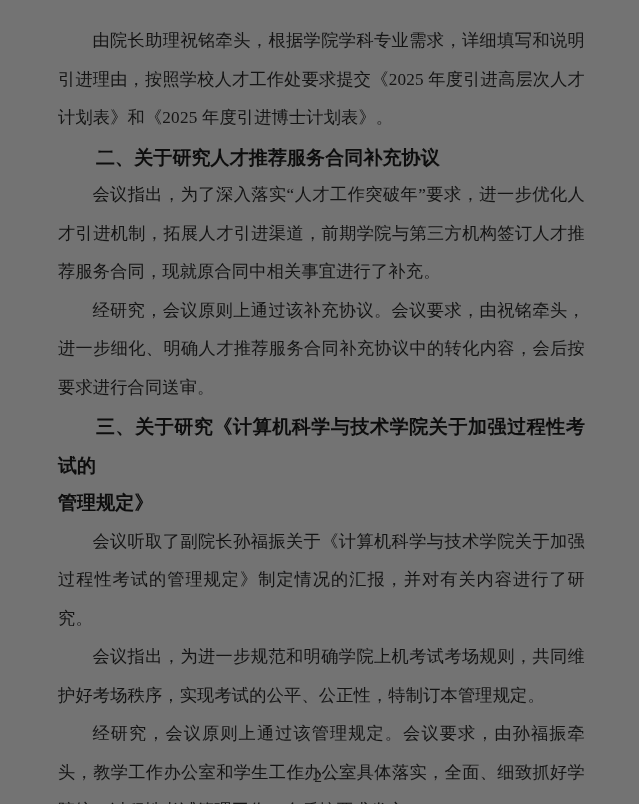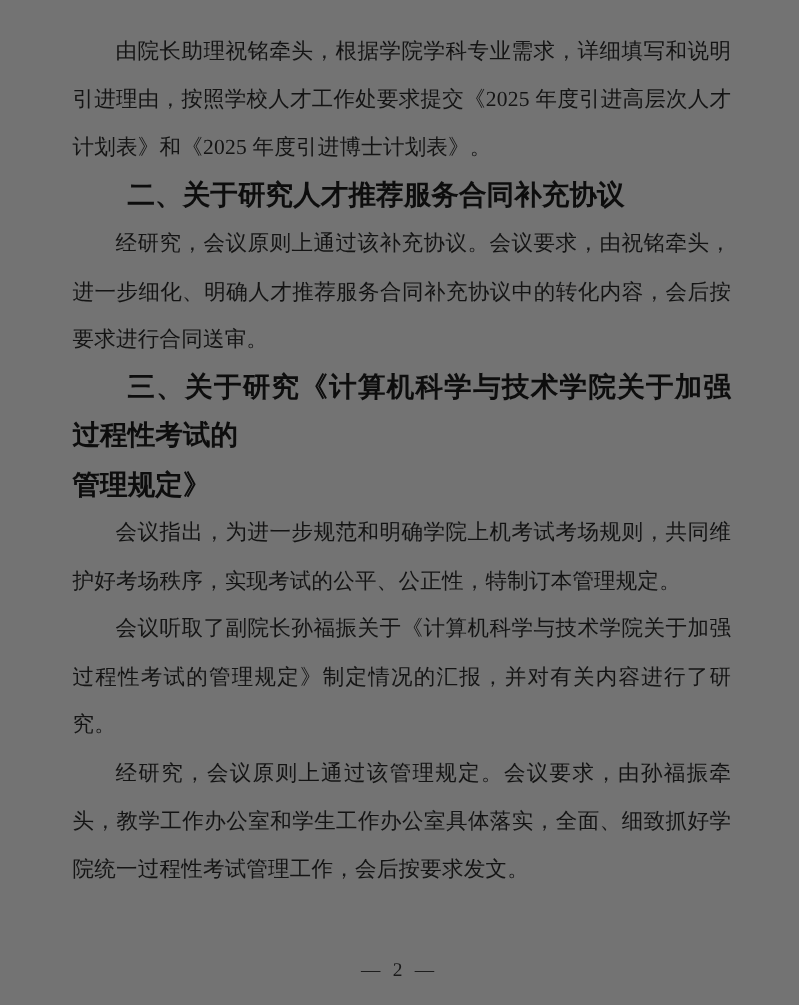--- a/index.html
+++ b/index.html
@@ -33,21 +33,21 @@
     margin: 0;
     text-indent: 2em;
     font-weight: 400;
     color: #141414;
   }
   .heading {
     margin: 0;
     text-indent: 2em;
     font-family: "DejaVu Sans", "Liberation Sans", sans-serif;
     font-weight: 700;
-    font-size: 22px;
+    font-size: 19px;
     letter-spacing: 0.1px;
     color: #0d0d0d;
   }
   .heading.cont {
     text-indent: 0;
     font-family: Liberation Serif, serif;
   }
   .footer {
     position: absolute;
     left: 0;
@@ -64,28 +64,29 @@
 <body>
 
 <div class="page">
   <div class="doc-body">
 
     <p class="para">由院长助理祝铭牵头，根据学院学科专业需求，详细填写和说明引进理由，按照学校人才工作处要求提交《2025 年度引进高层次人才计划表》和《2025 年度引进博士计划表》。</p>
 
     <p class="heading">二、关于研究人才推荐服务合同补充协议</p>
 
 
+    <p class="para">会议指出，为了深入落实“人才工作突破年”要求，进一步优化人才引进机制，拓展人才引进渠道，前期学院与第三方机构签订人才推荐服务合同，现就原合同中相关事宜进行了补充。</p>
 
     <p class="para">经研究，会议原则上通过该补充协议。会议要求，由祝铭牵头，进一步细化、明确人才推荐服务合同补充协议中的转化内容，会后按要求进行合同送审。</p>
 
     <p class="heading">三、关于研究《计算机科学与技术学院关于加强过程性考试的</p>
     <p class="heading cont">管理规定》</p>
 
+    <p class="para">会议听取了副院长孙福振关于《计算机科学与技术学院关于加强过程性考试的管理规定》制定情况的汇报，并对有关内容进行了研究。</p>
+
     <p class="para">会议指出，为进一步规范和明确学院上机考试考场规则，共同维护好考场秩序，实现考试的公平、公正性，特制订本管理规定。</p>
-
-    <p class="para">会议听取了副院长孙福振关于《计算机科学与技术学院关于加强过程性考试的管理规定》制定情况的汇报，并对有关内容进行了研究。</p>
 
     <p class="para">经研究，会议原则上通过该管理规定。会议要求，由孙福振牵头，教学工作办公室和学生工作办公室具体落实，全面、细致抓好学院统一过程性考试管理工作，会后按要求发文。</p>
 
   </div>
 
   <div class="footer">— 2 —</div>
 </div>
 
 </body></html>

